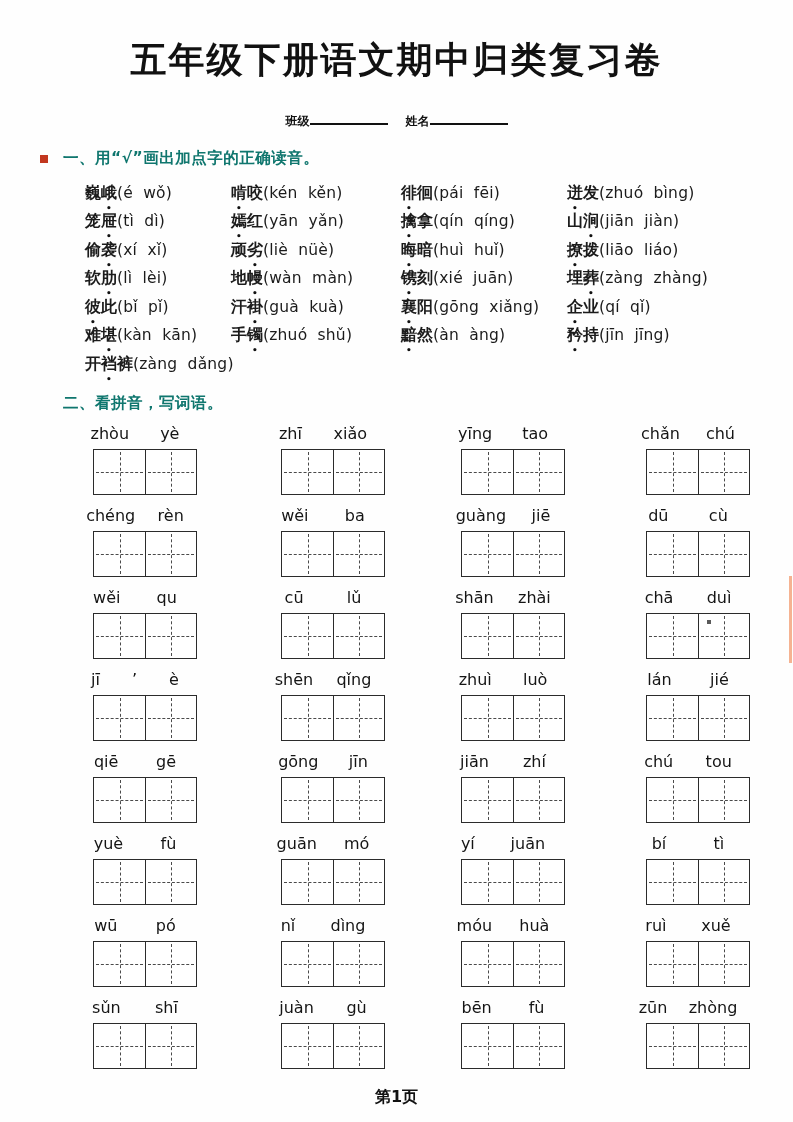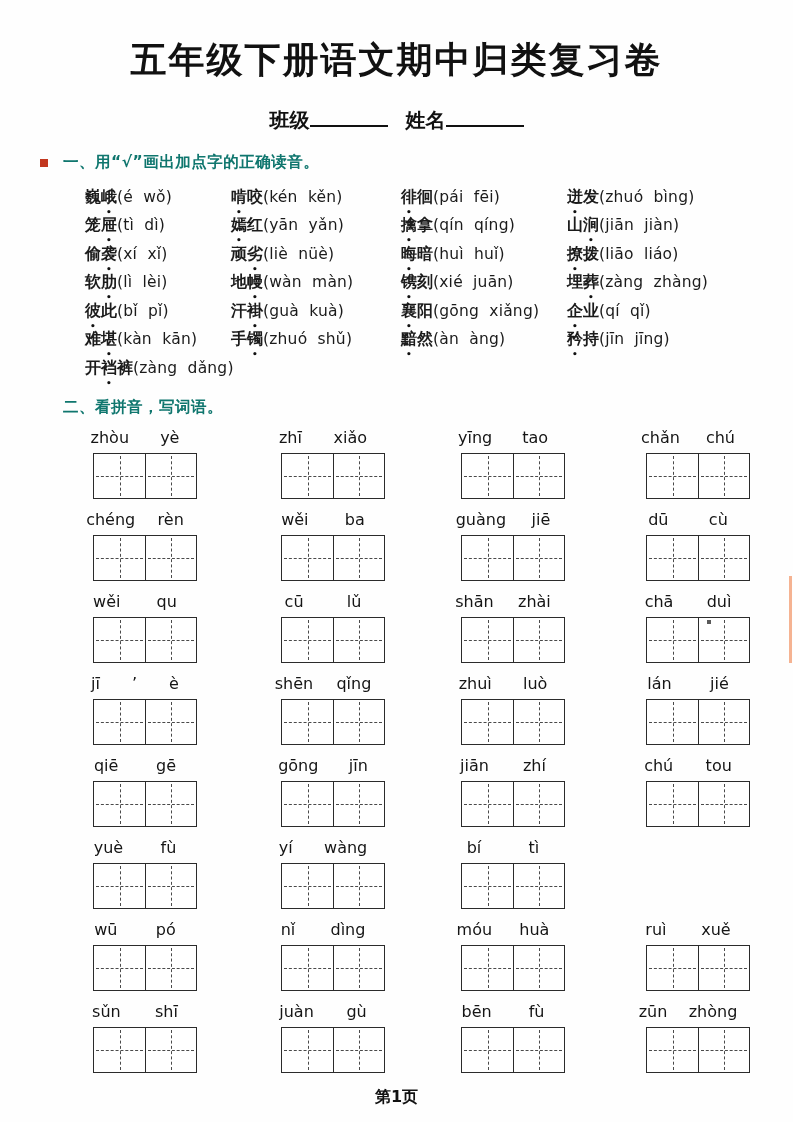--- a/index.html
+++ b/index.html
@@ -1,21 +1,21 @@
 <!DOCTYPE html>
 <html><head>
 <meta charset="utf-8">
 <style>
   * { margin:0; padding:0; box-sizing:border-box; }
   body { background:#ffffff; font-family:"DejaVu Sans", sans-serif; }
   .page { position:relative; width:793px; height:1122px; background:#fefefe; overflow:hidden; color:#1b1b1b; }
 
   .title { text-align:center; margin-top:36px; font-size:36px; font-weight:700; letter-spacing:2px; color:#111; }
 
-  .id-line { text-align:center; margin-top:22px; font-size:20px; font-weight:700; color:#111; }
+  .id-line { text-align:center; margin-top:22px; font-size:12px; font-weight:700; color:#111; }
   .id-line .blank { display:inline-block; width:78px; border-bottom:2px solid #111; height:18px; margin-right:18px; }
   .id-line .blank:last-child { margin-right:0; }
 
   .sec-head { display:flex; align-items:center; margin-left:40px; font-size:15.5px; font-weight:700; }
   .sec-head .bullet { width:8px; height:8px; background:#c2371f; margin-right:15px; flex:0 0 auto; }
   .sec-head .ht { color:#0f766e; letter-spacing:0.5px; }
   .sec1-head { margin-top:18px; }
   .sec2-head { margin-top:14px; margin-left:63px; }
 
   
@@ -365,22 +365,34 @@
             </div>
             <div class="tian">
               <div class="tcell"></div>
               <div class="tcell"></div>
             </div>
           </div>
         </div>
         <div class="s2-cell">
           <div class="group">
             <div class="pinyin">
+              <span>guān</span>
+              <span>mó</span>
+            </div>
+            <div class="tian">
+              <div class="tcell"></div>
+              <div class="tcell"></div>
+            </div>
+          </div>
+        </div>
+        <div class="s2-cell">
+          <div class="group">
+            <div class="pinyin">
               <span>yí</span>
-              <span>wàng</span>
+              <span>juān</span>
             </div>
             <div class="tian">
               <div class="tcell"></div>
               <div class="tcell"></div>
             </div>
           </div>
         </div>
         <div class="s2-cell">
           <div class="group">
             <div class="pinyin">

